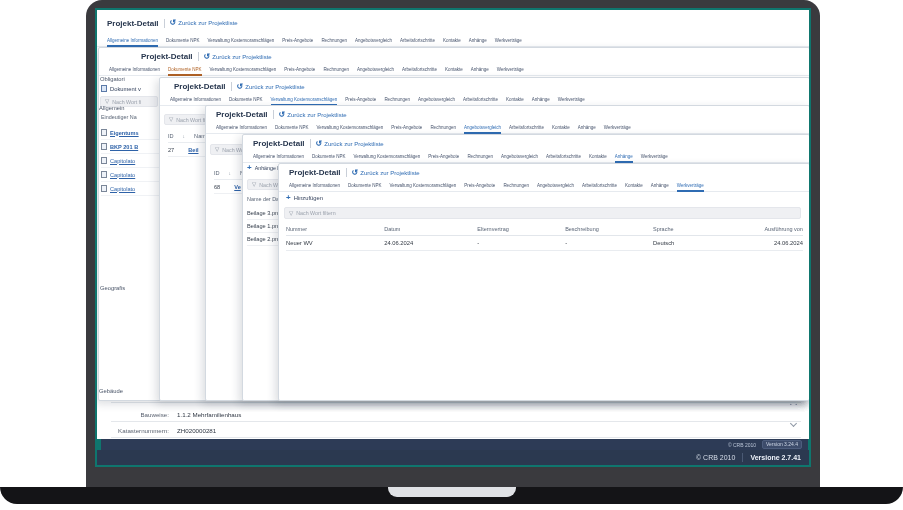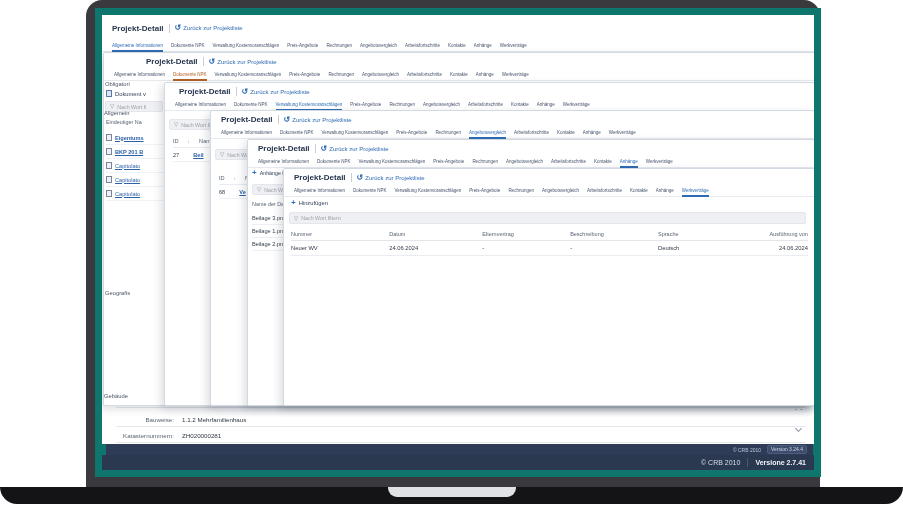--- a/index.html
+++ b/index.html
@@ -3,21 +3,21 @@
 <meta charset="utf-8">
 <style>
   html,body{margin:0;padding:0;background:#fff;width:903px;height:510px;
     font-family:"Liberation Sans",sans-serif;-webkit-font-smoothing:antialiased;}
   #stage{position:relative;width:903px;height:510px;overflow:hidden;}
 
   
   #laptop-screen{position:absolute;left:86px;top:0;width:734px;height:487px;
     background:#3a3a3e;border-radius:16px 16px 0 0;}
   #screen{position:absolute;left:9px;top:8px;width:712px;height:455px;
-    background:#0f766e;border:7px solid #0f766e;box-sizing:content-box;overflow:hidden;}
+    background:#0f766e;border:2px solid #0f766e;box-sizing:content-box;overflow:hidden;}
   #laptop-base{position:absolute;left:0;top:487px;width:903px;height:17px;
     background:#141417;border-radius:0 0 26px 26px;}
   #base-notch{position:absolute;left:388px;top:487px;width:128px;height:10px;
     background:#e0e2e6;border-radius:0 0 9px 9px;}
 
   
   .panel{position:absolute;background:#fff;}
   .cascade{border:1px solid #d3d9e0;border-radius:2px;
     box-shadow:-3px 3px 8px rgba(40,50,70,.16);}
   #p1{left:0;top:0;width:712px;height:429px;}

